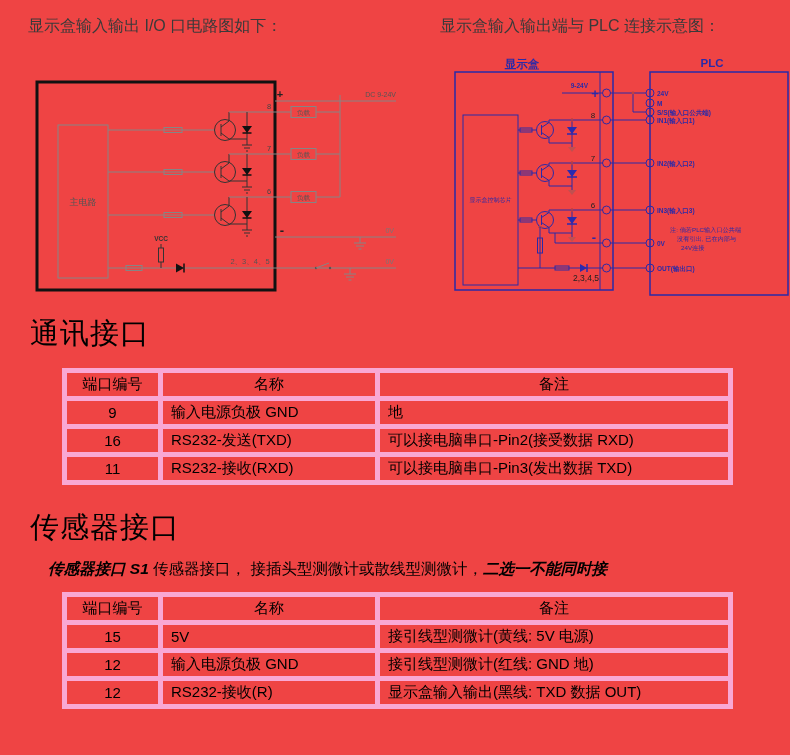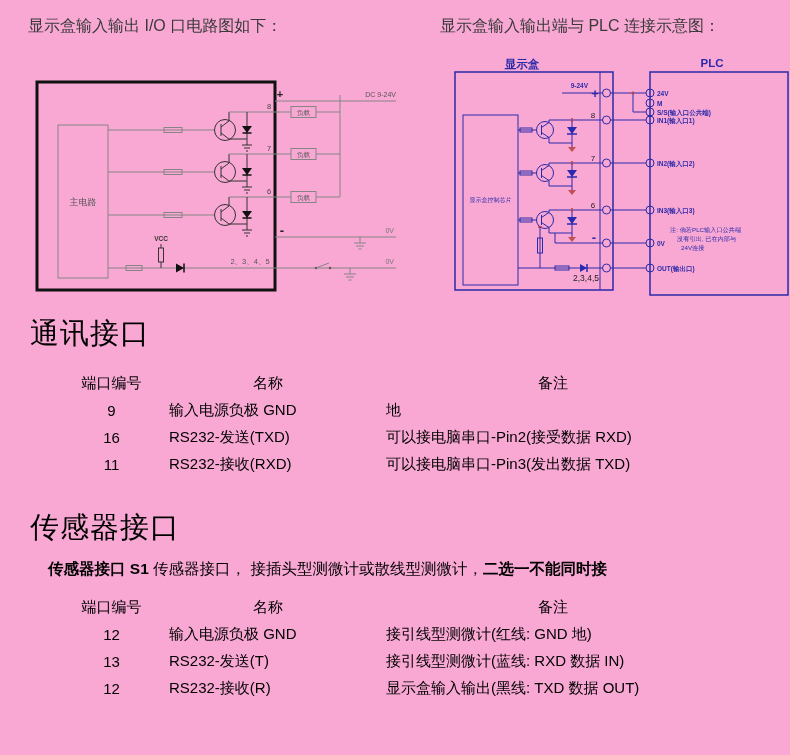--- a/index.html
+++ b/index.html
@@ -1,50 +1,50 @@
 <!DOCTYPE html>
 <html><head>
 <meta charset="utf-8">
 <style>
   * { box-sizing: border-box; }
   html,body { margin:0; padding:0; background:#ffffff; }
   .page {
     position: relative; width: 790px; height: 755px;
-    background: #f9a8d4; overflow: hidden;
+    background: #ef4444; overflow: hidden;
     font-family: "Liberation Sans", sans-serif;
     color:#1a1a1a;
   }
   .caption { position:absolute; font-size:16px; color:#3a3a3a; white-space:nowrap; }
   #cap-left  { left:28px;  top:16px; }
   #cap-right { left:440px; top:16px; }
 
   svg { position:absolute; }
   #io-svg  { left:28px;  top:72px; }
   #plc-svg { left:450px; top:55px; }
 
   .sec-title {
     position:absolute; left:30px;
     font-family:"Liberation Serif", serif;
     font-weight:normal; font-size:29px; color:#000; letter-spacing:1px;
   }
   #comm-title   { top:314px; }
   #sensor-title { top:508px; }
 
   .intro { position:absolute; left:48px; top:559px; font-size:15.5px; color:#000; white-space:nowrap; }
-  .intro b { font-weight:bold; }
+  .intro b { font-weight:bold;font-style:italic; }
 
   table.porttbl {
     position:absolute; left:62px; width:666px;
     border-collapse:collapse; table-layout:fixed;
     font-size:15px; color:#000;
   }
   #comm-table   { top:368px; }
   #sensor-table { top:592px; }
   .porttbl th, .porttbl td {
-    border:3px solid #f9a8d4; padding:2px 8px; height:27px;
+    border:5px solid #f9a8d4; padding:2px 8px; height:27px;
     font-weight:normal; overflow:hidden; white-space:nowrap;
   }
   .porttbl th { text-align:center; }
   .porttbl td.c-port { text-align:center; }
 
   
   .gline  { stroke:#858585; stroke-width:1; fill:none; }
   .dline  { stroke:#333;    stroke-width:1; fill:none; }
   .thick  { stroke:#111;    stroke-width:3; fill:none; }
   .nline  { stroke:#2a2aa8; stroke-width:1; fill:none; }
@@ -365,30 +365,30 @@
         <col style="width:217px">
         <col style="width:353px">
       </colgroup>
     <tbody>
         <tr>
       <th>端口编号</th>
       <th>名称</th>
       <th>备注</th>
     </tr>
     <tr>
+      <td class="c-port">15</td>
+      <td>5V</td>
+      <td>接引线型测微计(黄线: 5V 电源)</td>
+    </tr>
+    <tr>
       <td class="c-port">12</td>
       <td>输入电源负极 GND</td>
       <td>接引线型测微计(红线: GND 地)</td>
     </tr>
     <tr>
-      <td class="c-port">13</td>
-      <td>RS232-发送(T)</td>
-      <td>接引线型测微计(蓝线: RXD 数据 IN)</td>
-    </tr>
-    <tr>
       <td class="c-port">12</td>
       <td>RS232-接收(R)</td>
       <td>显示盒输入输出(黑线: TXD 数据 OUT)</td>
     </tr>
   </tbody>
     </table>
 
 </div>
 
 </body></html>

